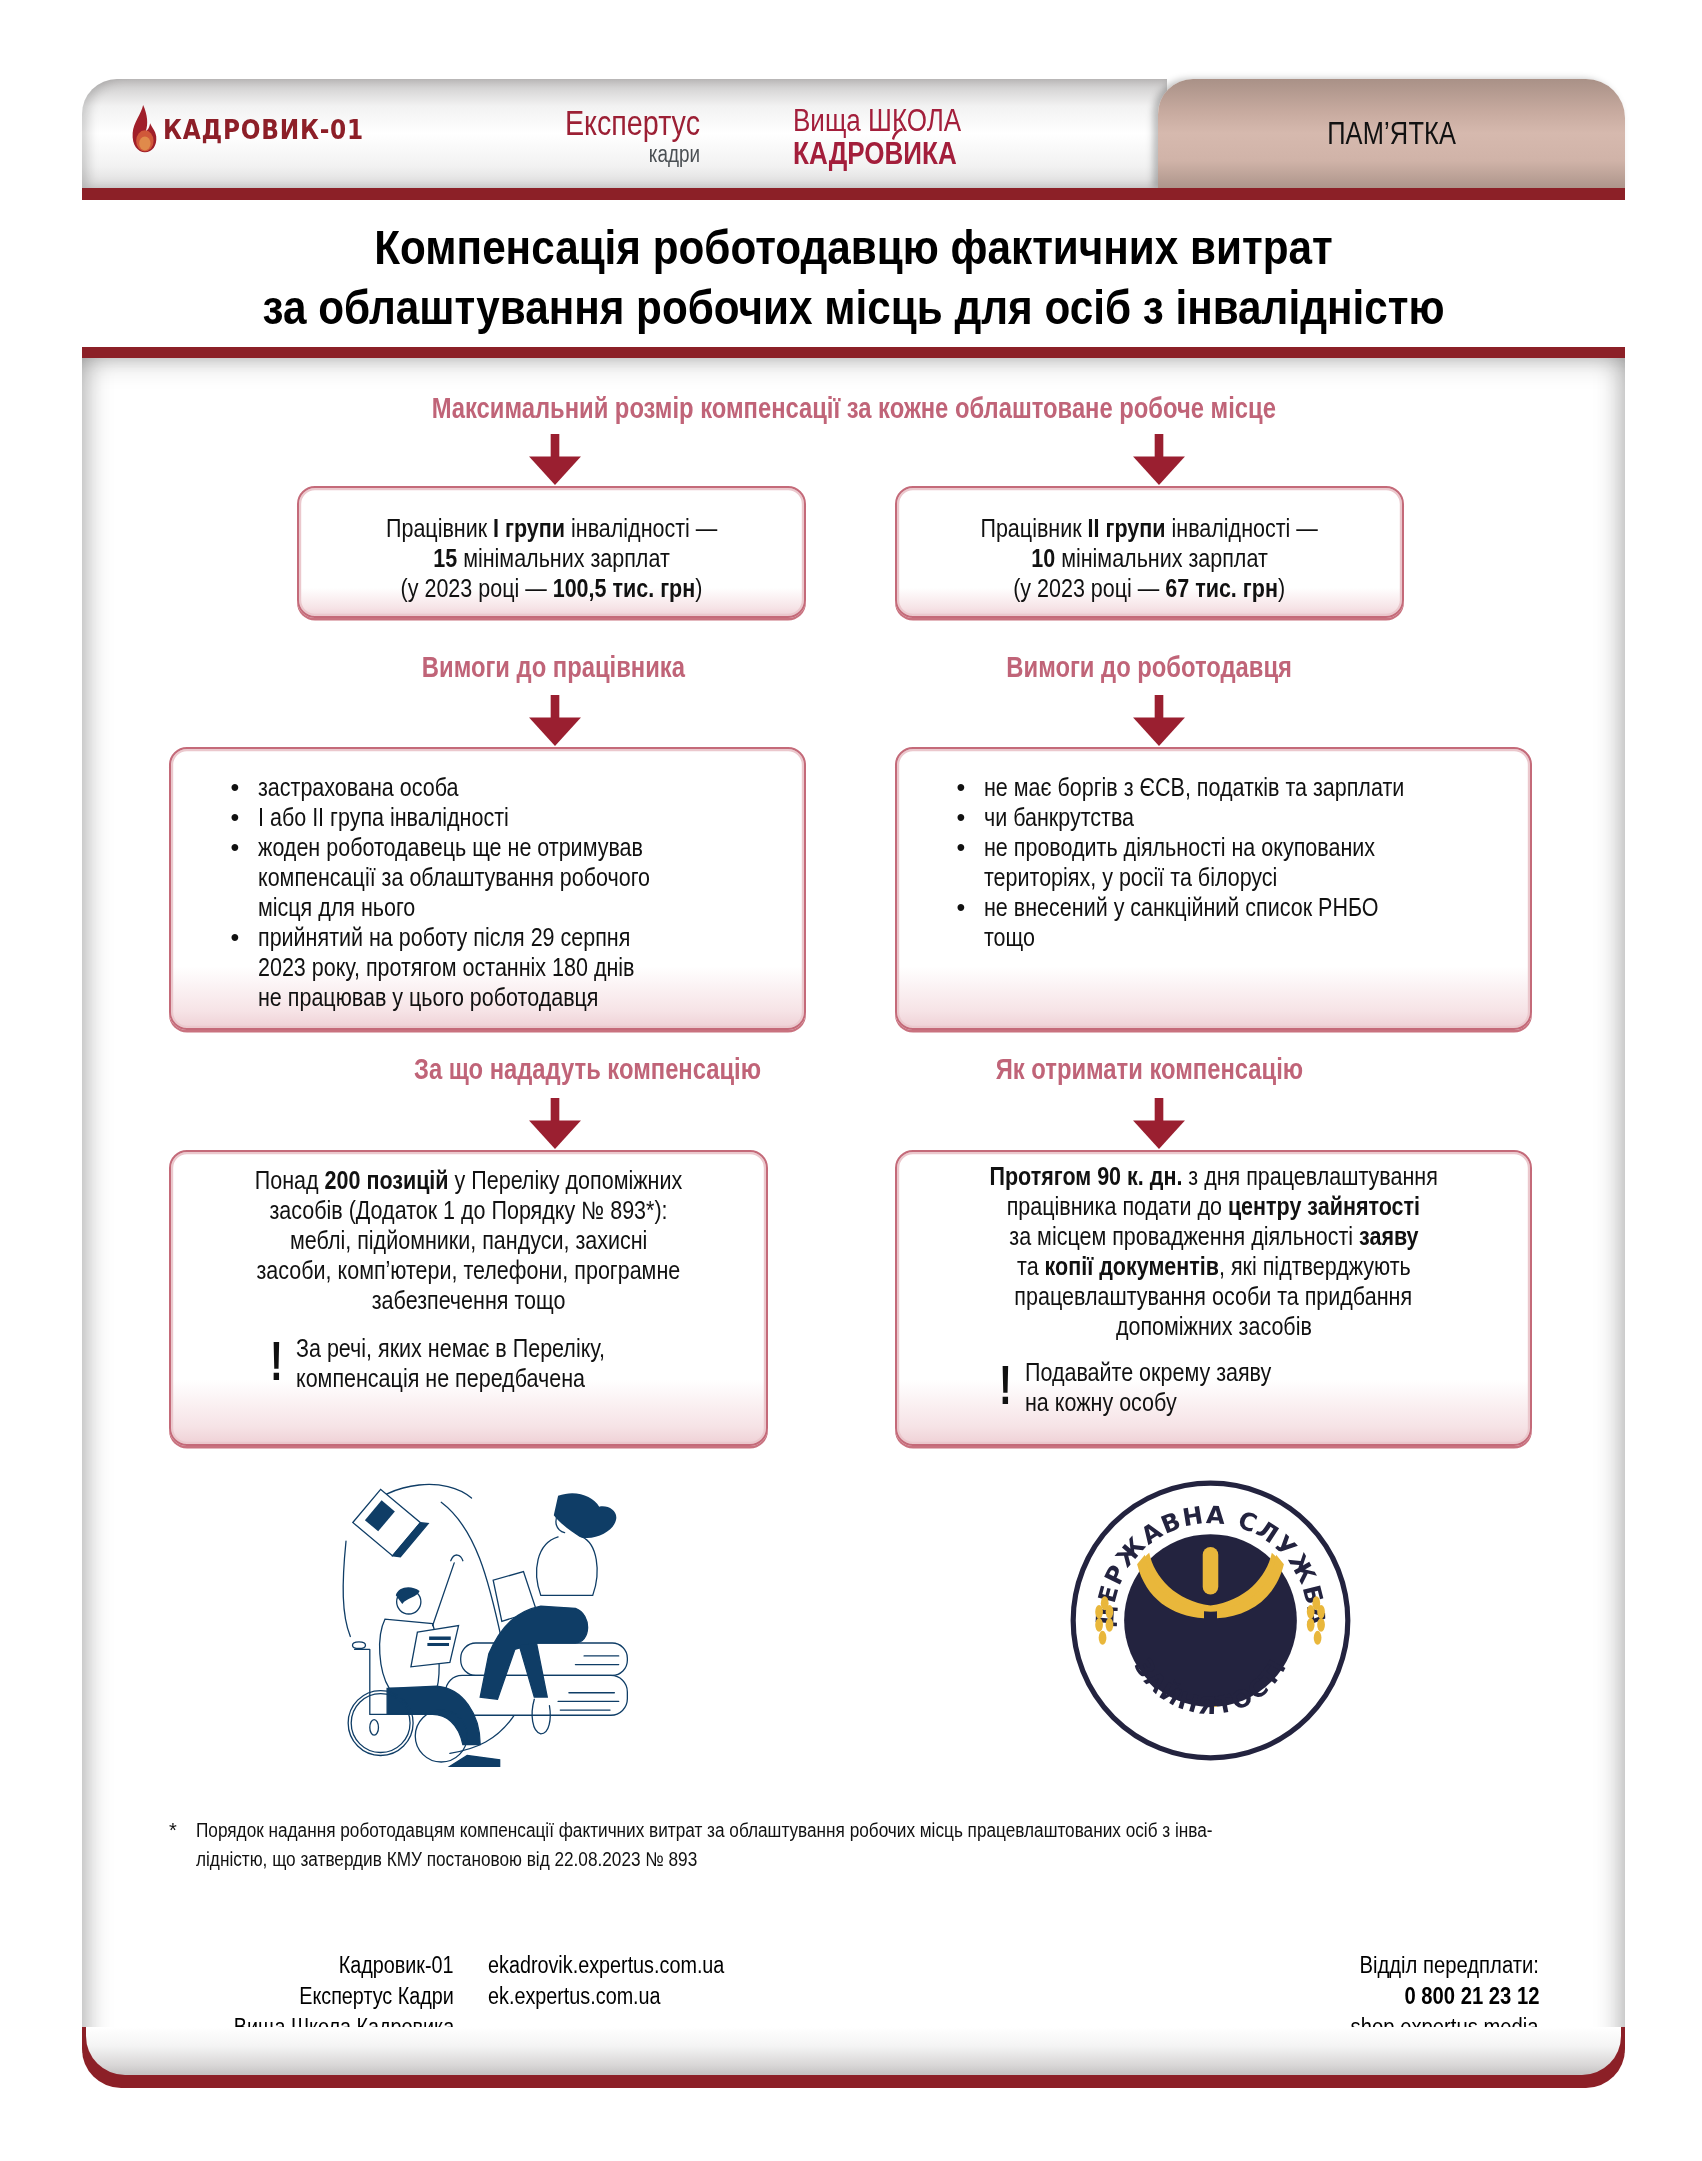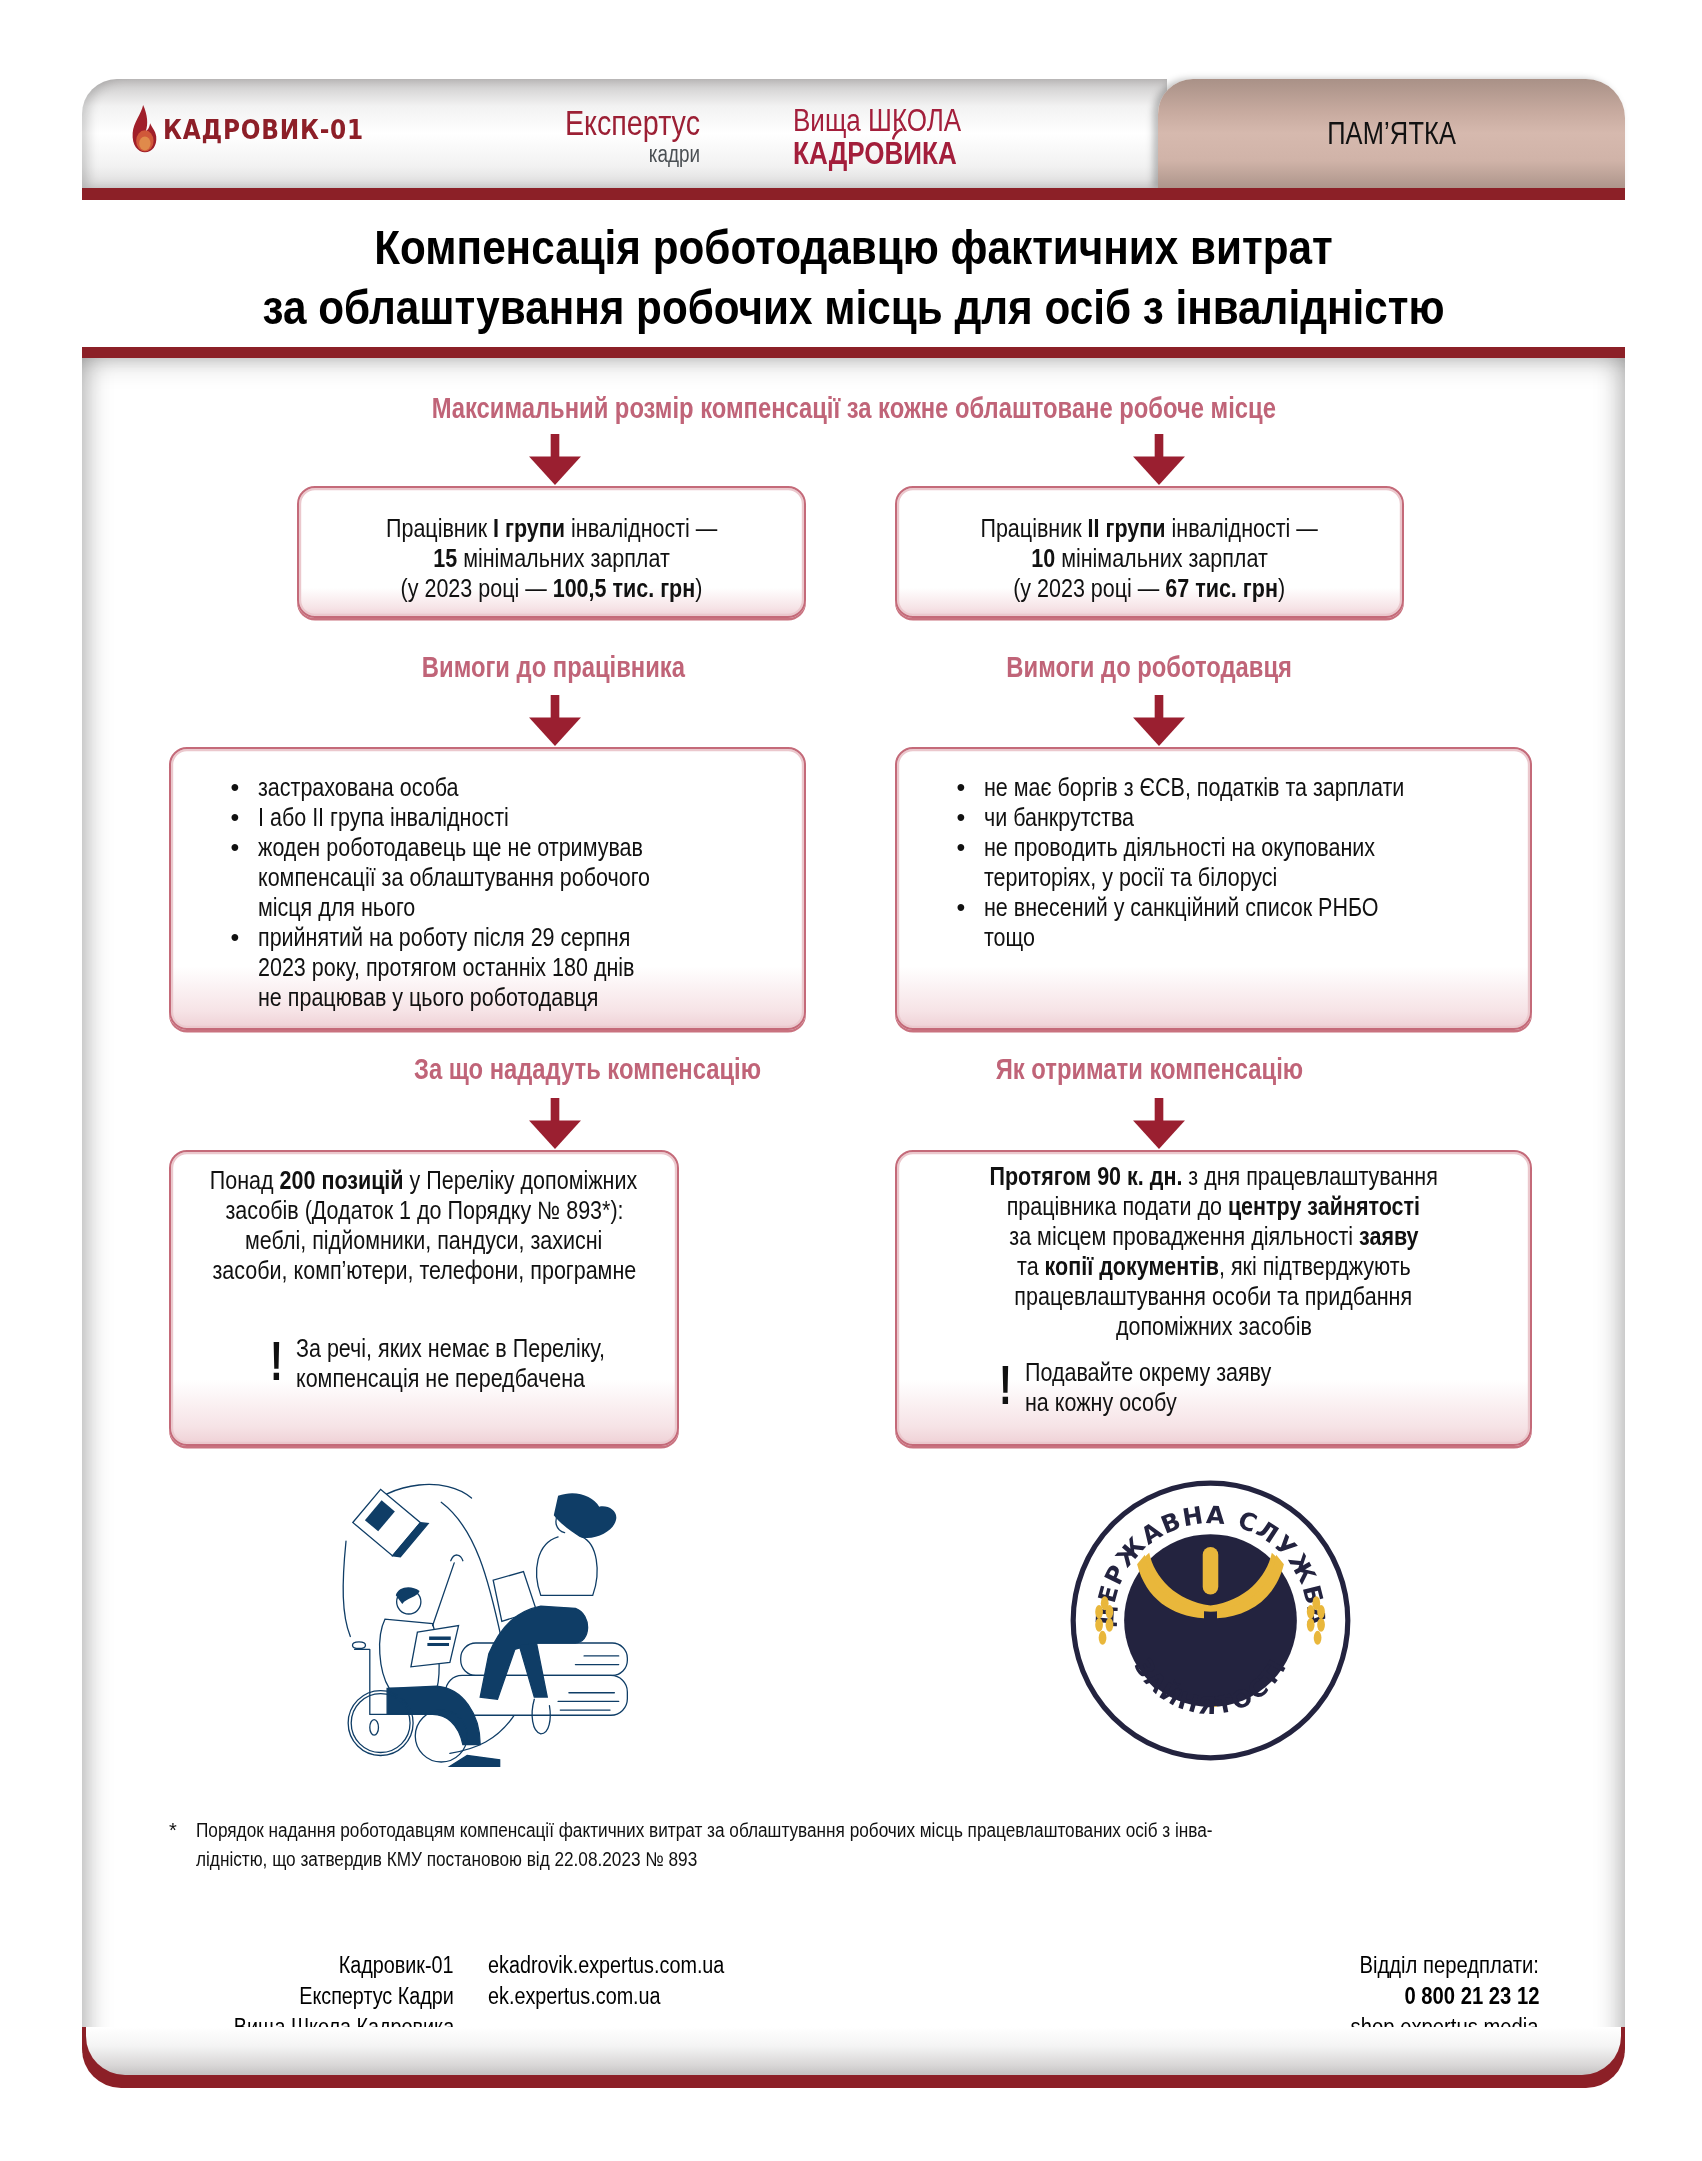--- a/index.html
+++ b/index.html
@@ -247,26 +247,27 @@
 </div>
 <svg class="arrow" style="left:529px; top:1098px;" viewBox="0 0 120 118">
     <rect x="50" y="0" width="20" height="56" fill="#9a1f30"></rect>
     <polygon points="0,52 120,52 60,118" fill="#9a1f30"></polygon>
   </svg>
 <svg class="arrow" style="left:1133px; top:1098px;" viewBox="0 0 120 118">
     <rect x="50" y="0" width="20" height="56" fill="#9a1f30"></rect>
     <polygon points="0,52 120,52 60,118" fill="#9a1f30"></polygon>
   </svg>
 
-<div class="box" style="left:169px; top:1150px; width:510px; height:296px;">
+<div class="box" style="left:169px; top:1150px; width:599px; height:296px;">
   <div class="inner center" style="top:13px;">
     <div><span class="cond"><span>Понад </span><b>200 позицій</b><span> у Переліку допоміжних</span></span></div>
     <div><span class="cond">засобів (Додаток 1 до Порядку № 893*):</span></div>
     <div><span class="cond">меблі, підйомники, пандуси, захисні</span></div>
     <div><span class="cond">засоби, комп’ютери, телефони, програмне</span></div>
+    <div><span class="cond">забезпечення тощо</span></div>
   </div>
   <div class="inner" style="top:173px; left:86px;">
     <div class="warn">
       <div class="bang">!</div>
       <div class="wtxt">
         <div><span class="cond">За речі, яких немає в Переліку,</span></div>
         <div><span class="cond">компенсація не передбачена</span></div>
       </div>
     </div>
   </div>

